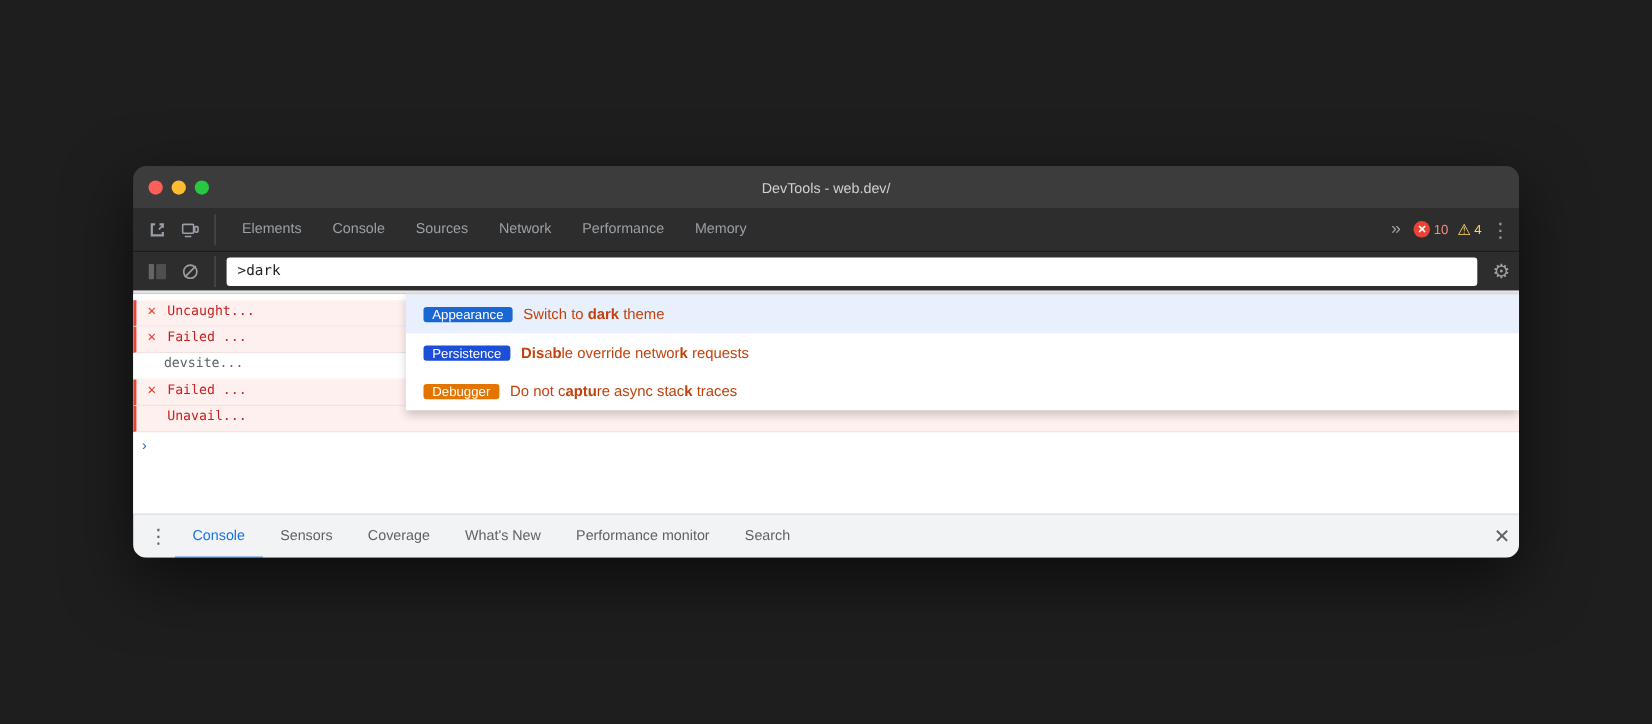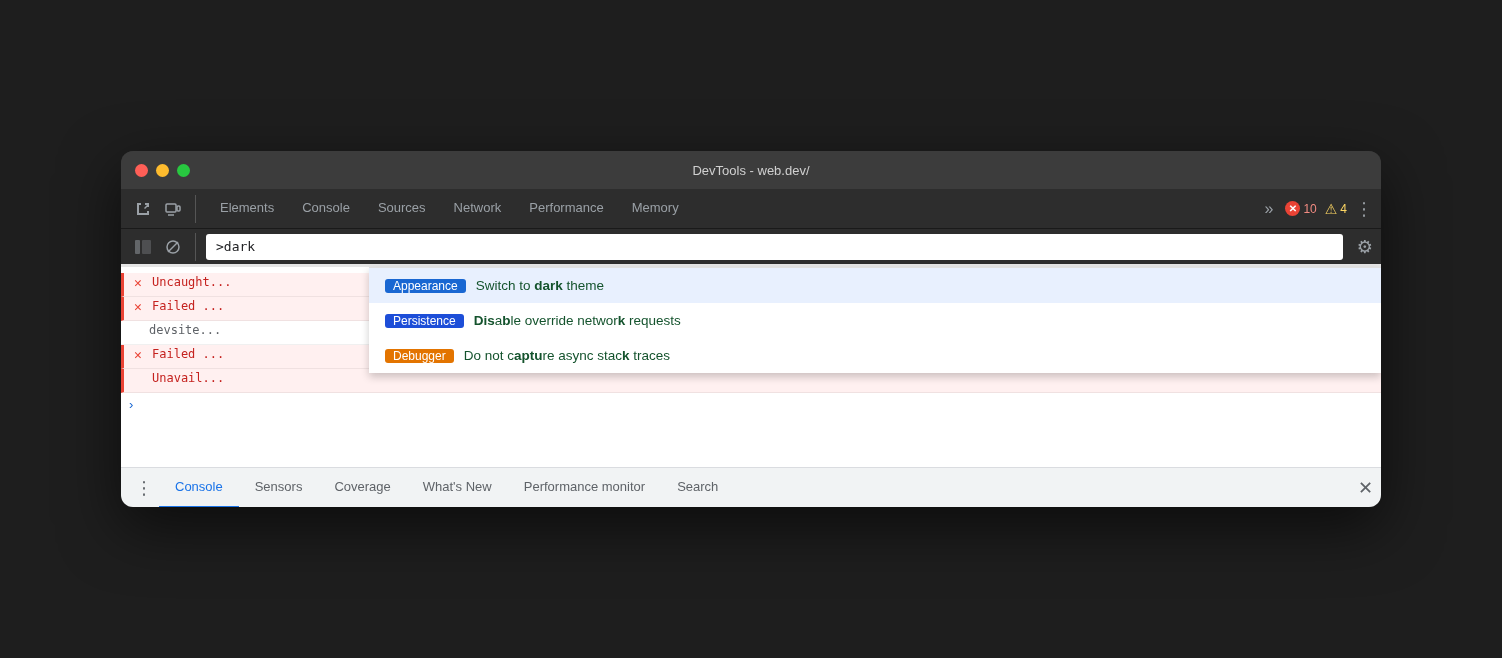--- a/index.html
+++ b/index.html
@@ -241,21 +241,21 @@
       font-weight: 500;
       white-space: nowrap;
     }
 
     .tag-blue { background: #1967d2; }
     .tag-green { background: #1d4ed8; }
     .tag-orange { background: #e37400; }
 
     .item-text {
       font-size: 13.5px;
-      color: #14532d;
+      color: #c2410c;
     }
 
     .item-text b { font-weight: 700; }
 
     
     .main-content {
       background: white;
       min-height: 200px;
       display: flex;
       flex-direction: column;

